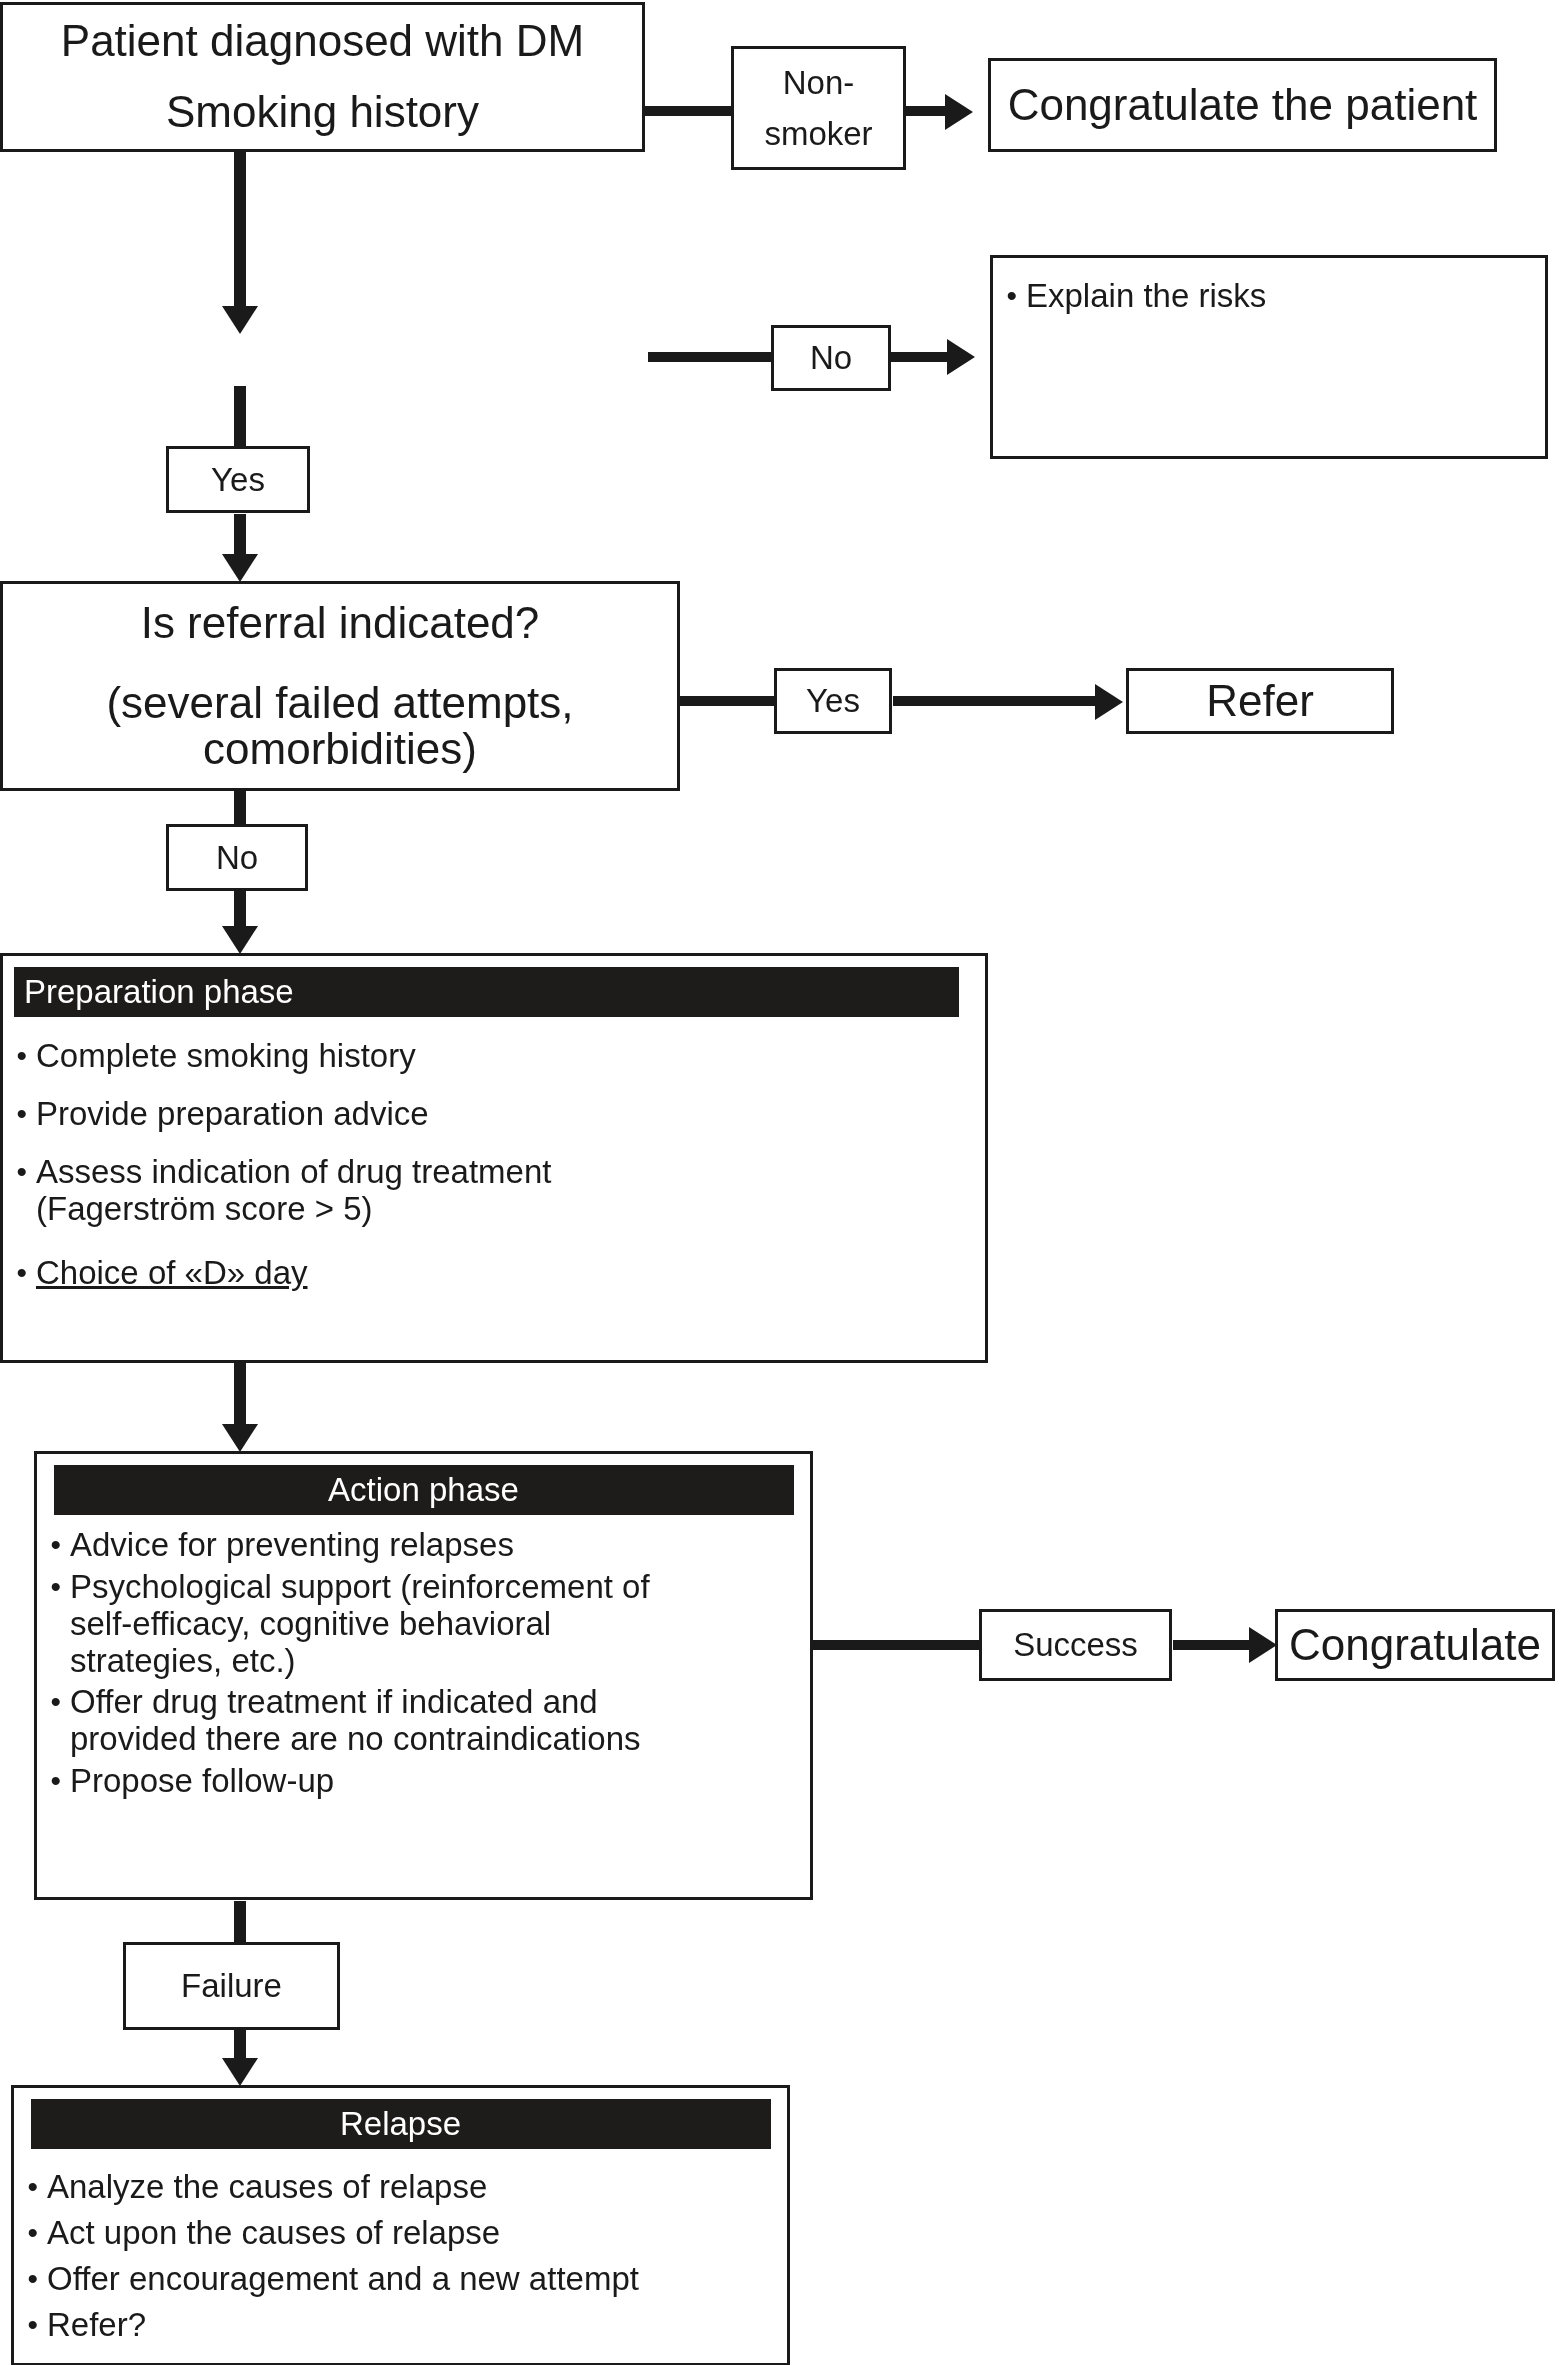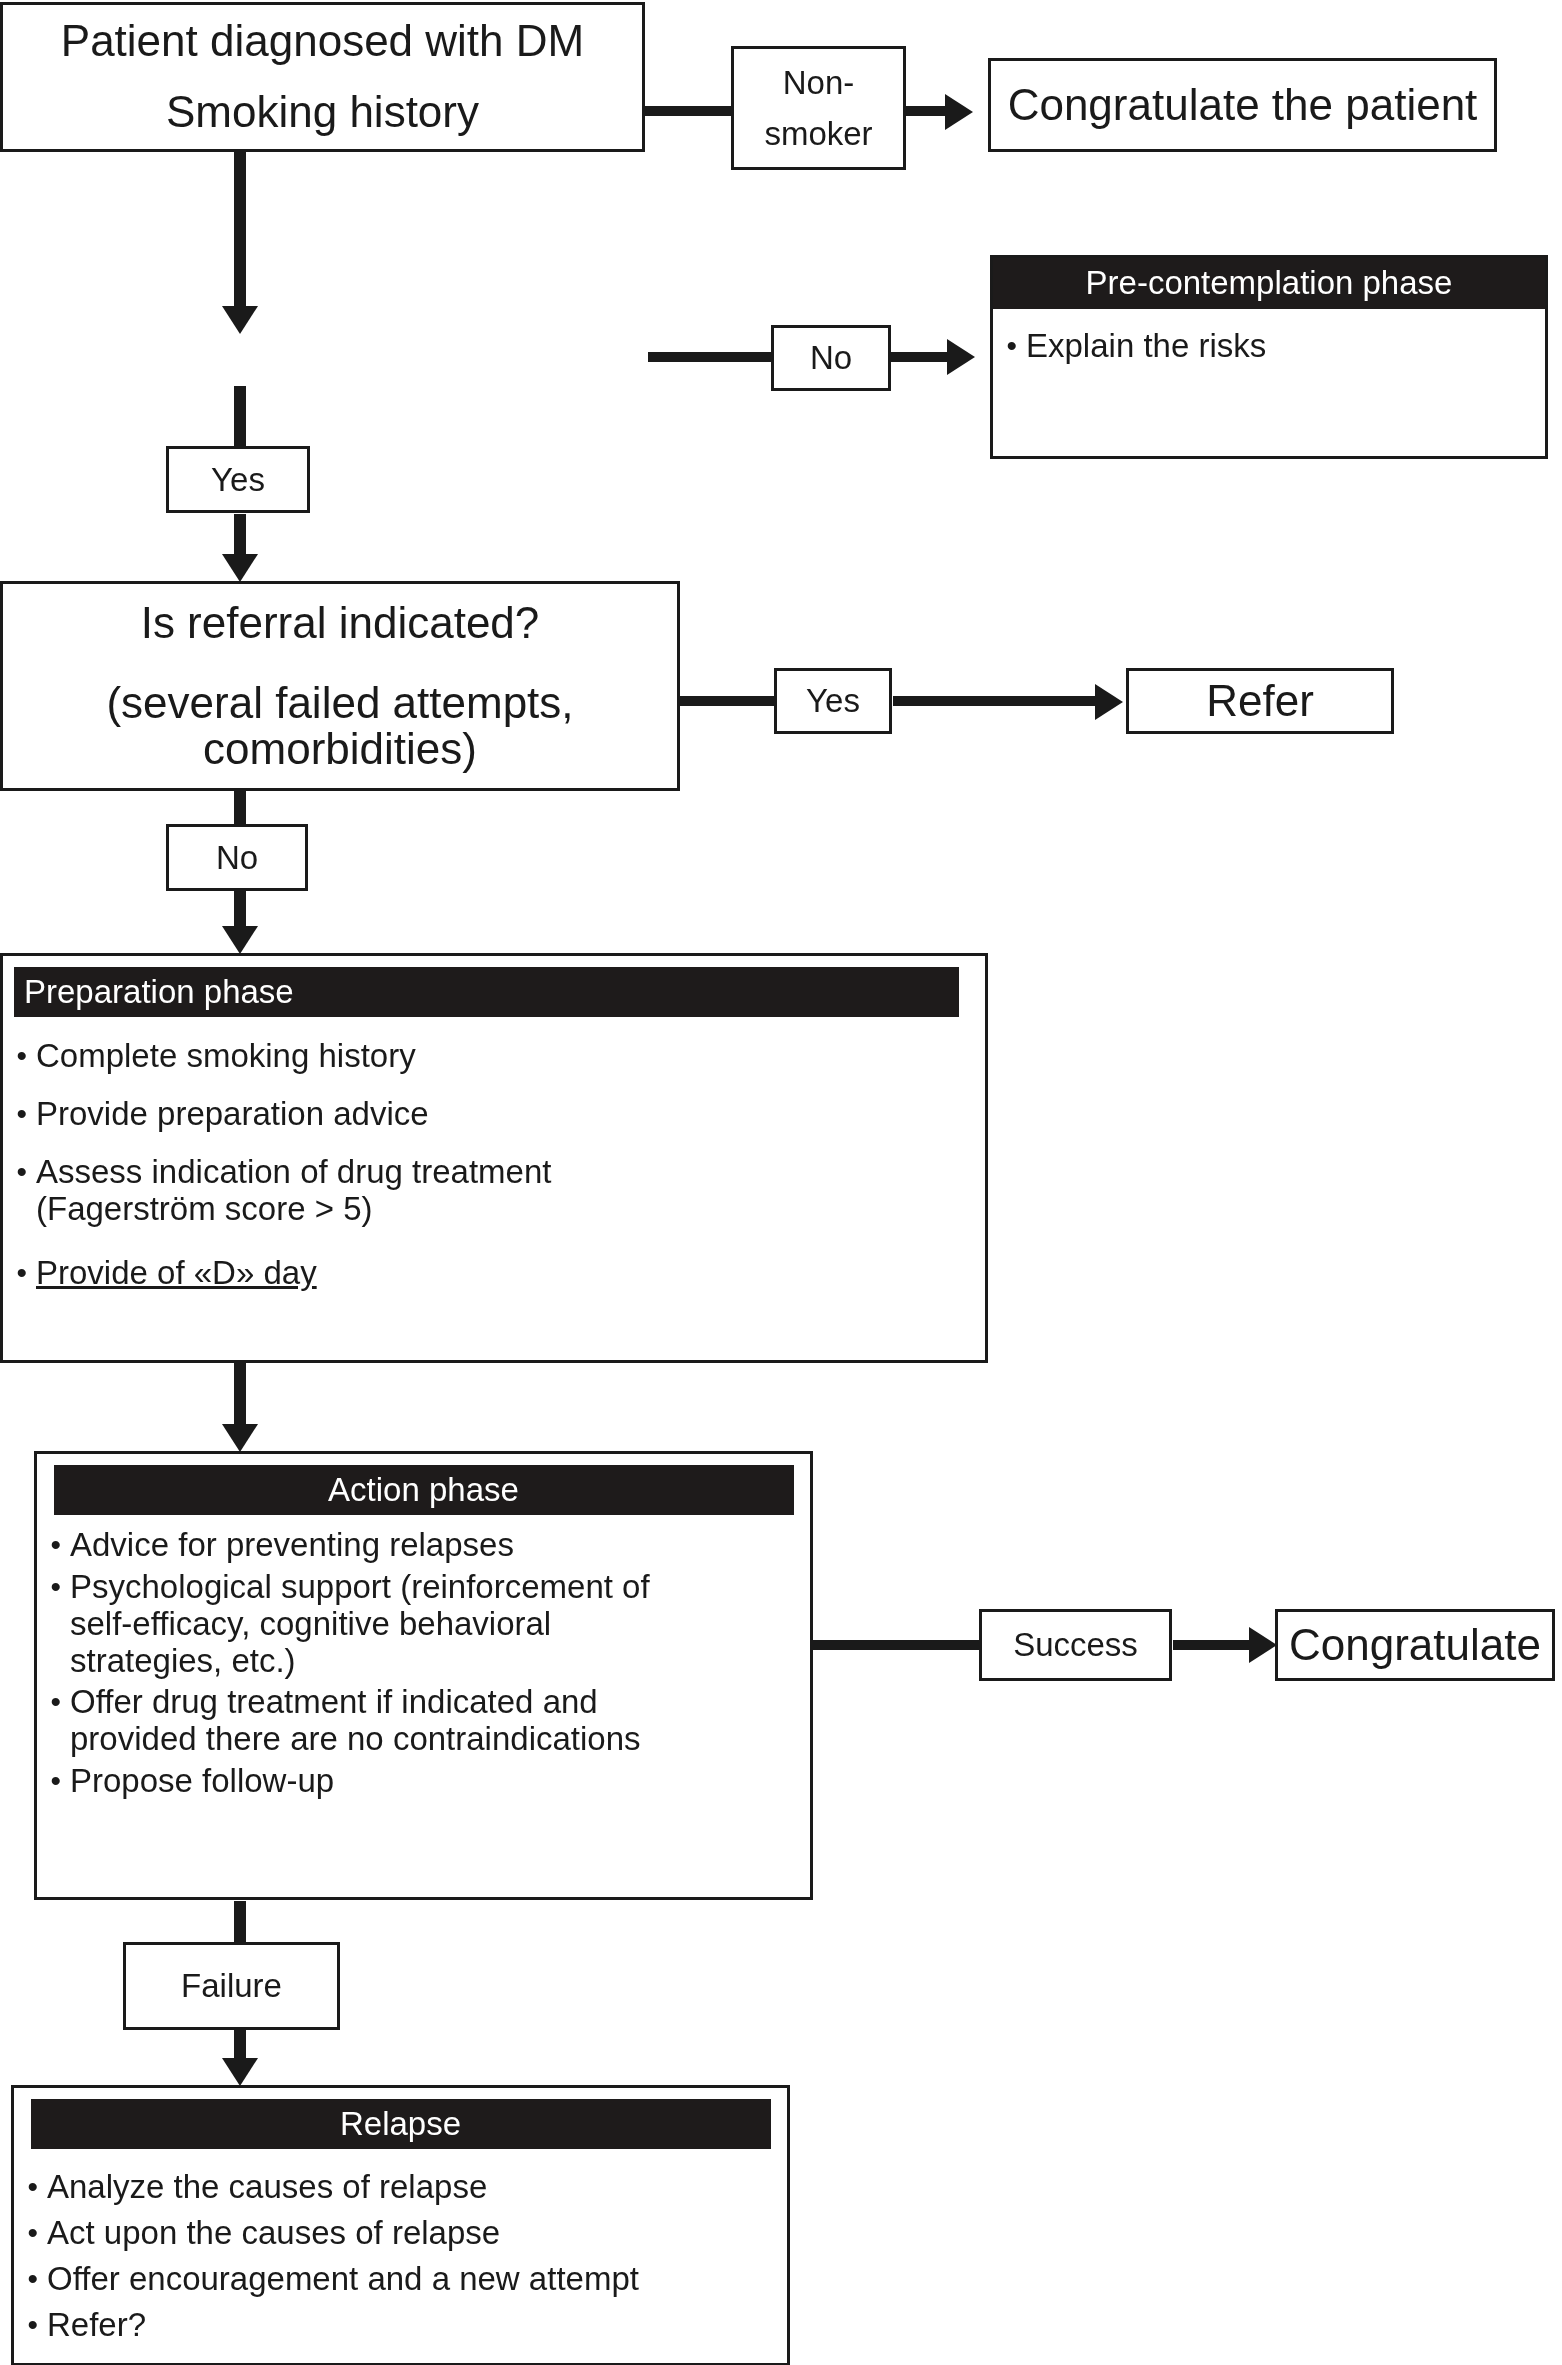--- a/index.html
+++ b/index.html
@@ -161,21 +161,20 @@
   <div class="hline" style="left:648px; top:352px; width:124px;"></div>
 
   <div class="label-box" style="left:771px; top:325px; width:120px; height:66px;">
     <span>No</span>
   </div>
 
   <div class="hline" style="left:891px; top:352px; width:60px;"></div>
   <div class="arrow-right" style="left:947px; top:339px;"></div>
 
   <div class="phase" style="left:990px; top:255px; width:558px; height:204px;">
-    <div class="phase-header center-full">Pre-contemplation phase</div>
     <div class="phase-body" style="padding-top:19.5px;">
       <div class="bullet">
         <span class="dot">•</span>
         <span class="txt">Explain the risks</span>
       </div>
     </div>
   </div>
 
   <div class="vline" style="left:234px; top:386px; width:12px; height:60px;"></div>
 
@@ -224,21 +223,21 @@
         <span class="dot">•</span>
         <span class="txt">Provide preparation advice</span>
       </div>
       <div class="bullet" style="margin-bottom:27px;">
         <span class="dot">•</span>
         <span class="txt">Assess indication of drug treatment
 (Fagerström score &gt; 5)</span>
       </div>
       <div class="bullet">
         <span class="dot">•</span>
-        <span class="txt underline">Provide of «D» day</span>
+        <span class="txt underline">Choice of «D» day</span>
       </div>
     </div>
   </div>
 
   <div class="vline" style="left:234px; top:1363px; width:12px; height:67px;"></div>
   <div class="arrow-down" style="left:222px; top:1424px;"></div>
 
   <div class="phase" style="left:34px; top:1451px; width:779px; height:449px;">
     <div class="phase-header center-inset">Action phase</div>
     <div class="phase-body" style="padding-top:12px;">

